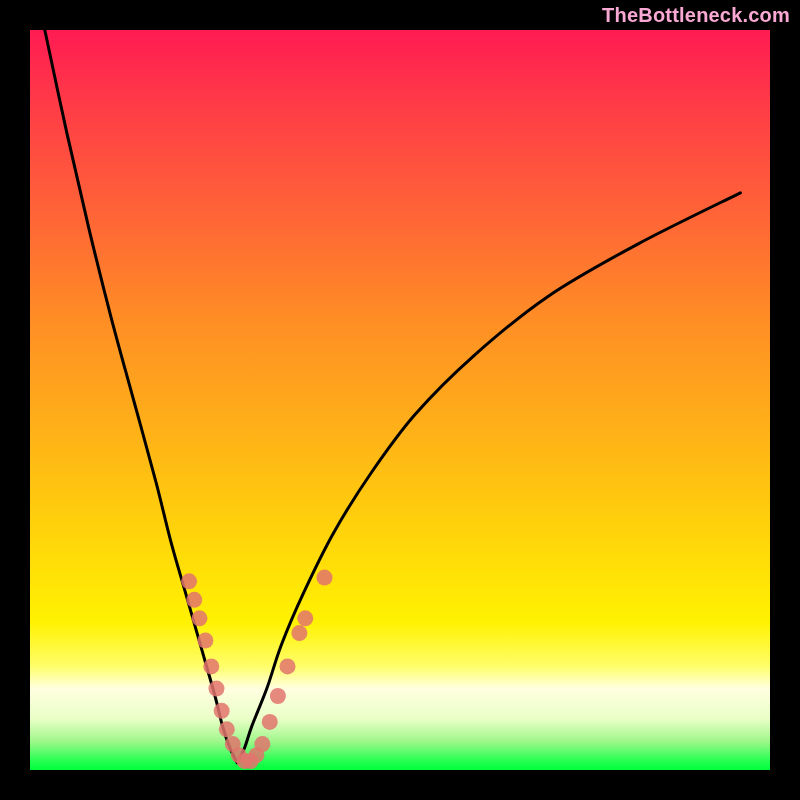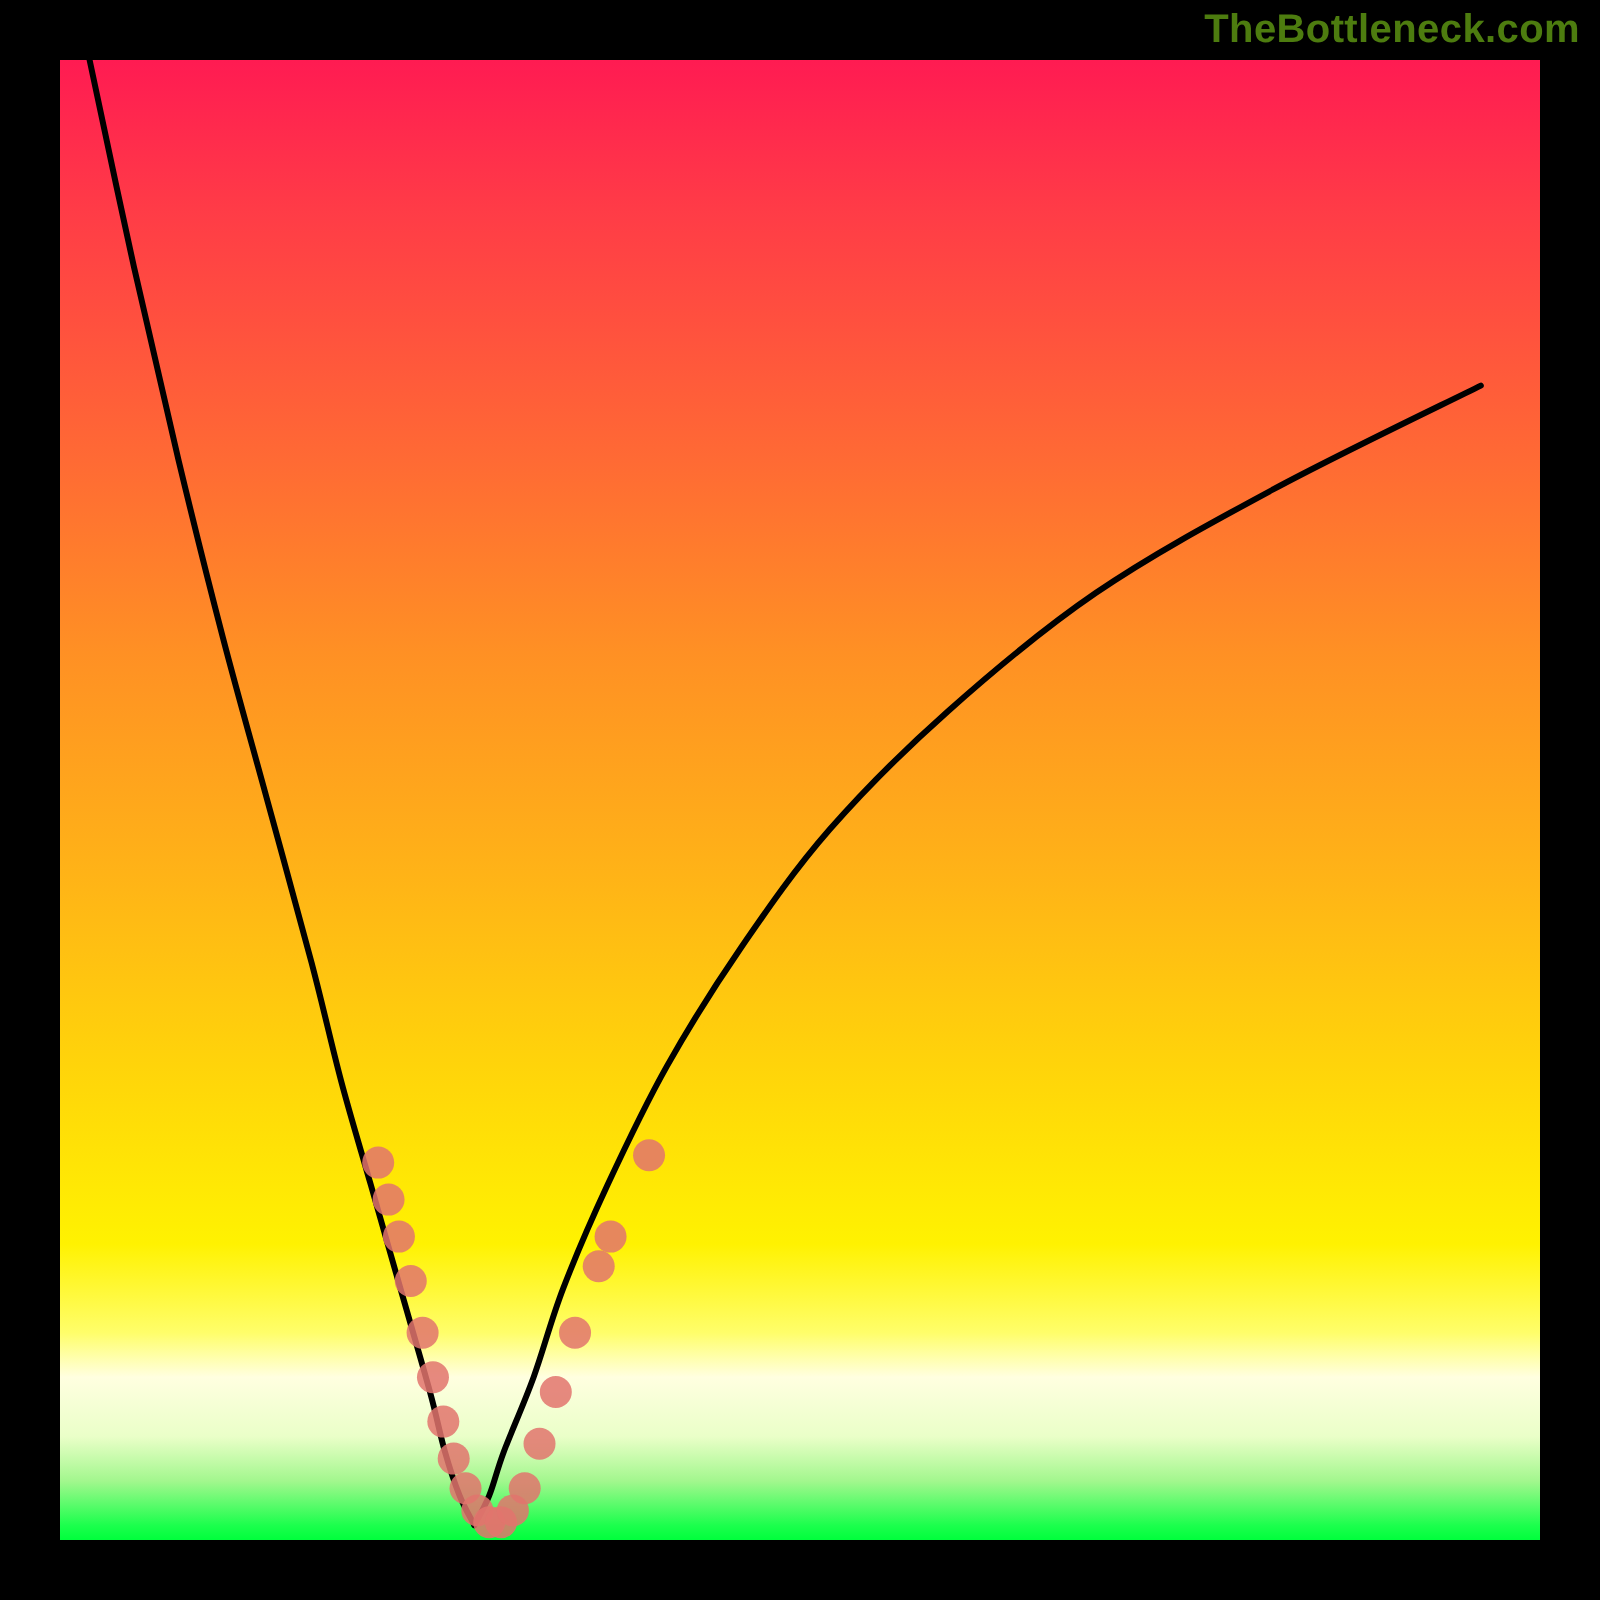--- a/index.html
+++ b/index.html
@@ -39,21 +39,21 @@
         #eaffc8 93%,
         #a3f78e 96%,
         #1cff4d 99%,
         #00ff3c 100%
       );
   }
   .watermark {
     position: absolute;
     top: 4px;
     right: 10px;
-    color: #4d7c0f;
+    color: #f9a8d4;
     font-weight: 600;
     font-size: 20px;
     letter-spacing: 0.2px;
     user-select: none;
   }
   svg.curves {
     position: absolute;
     left: 0; top: 0;
     width: 740px; height: 740px;
     overflow: visible;

